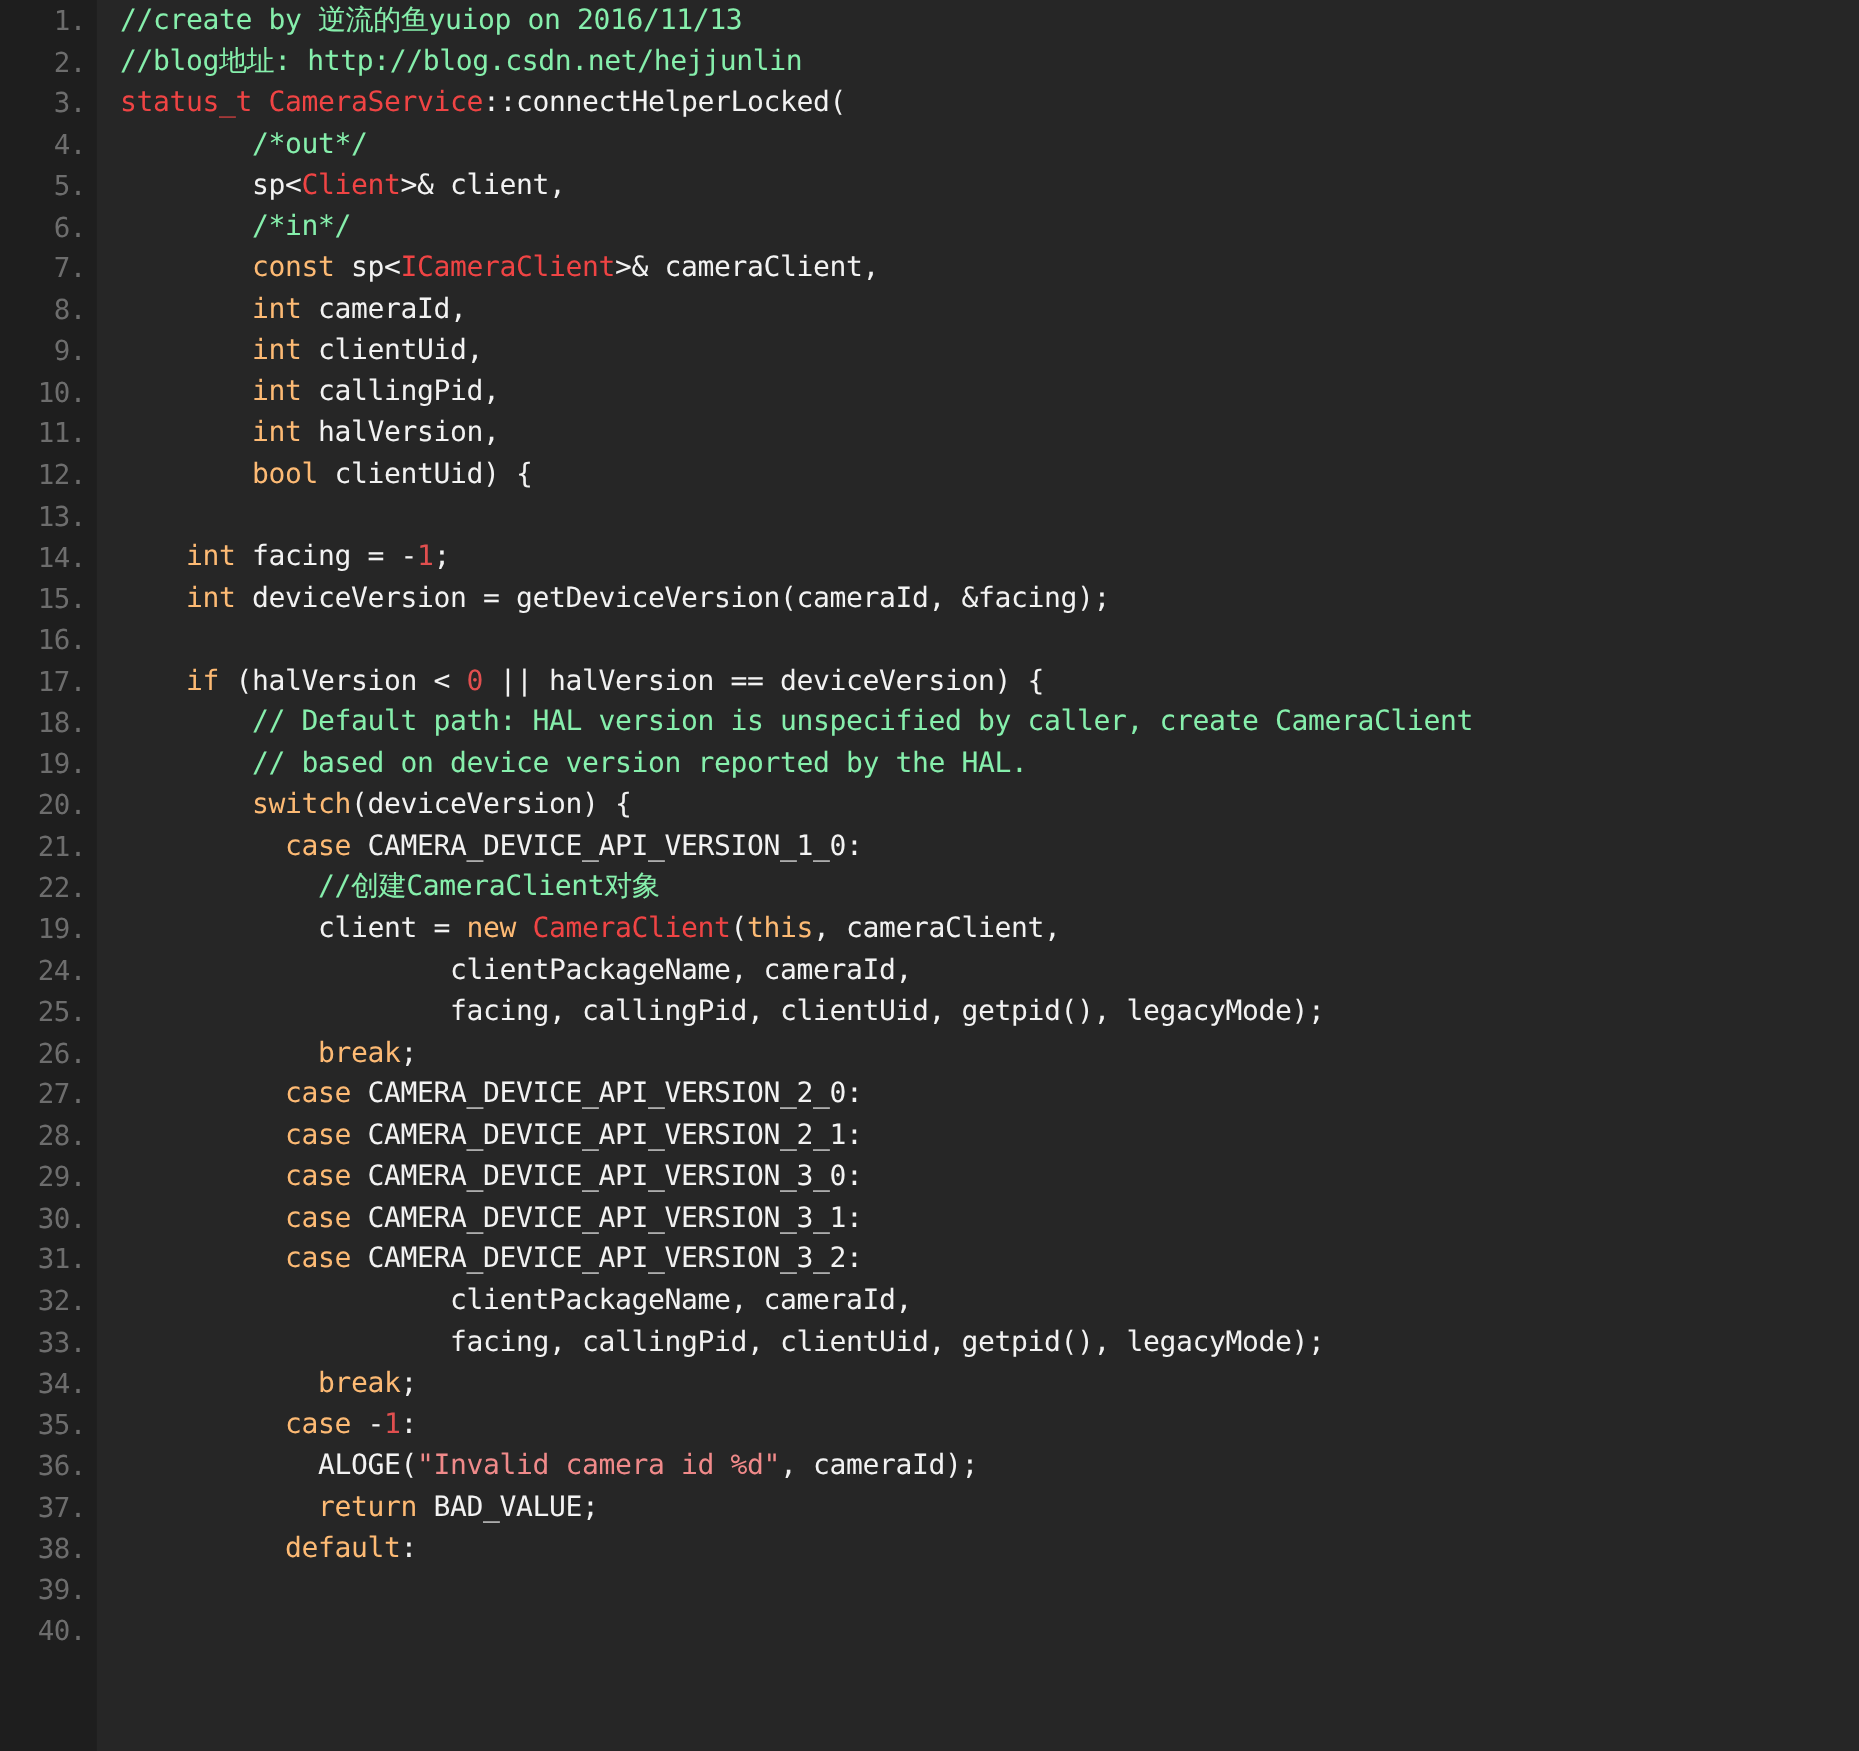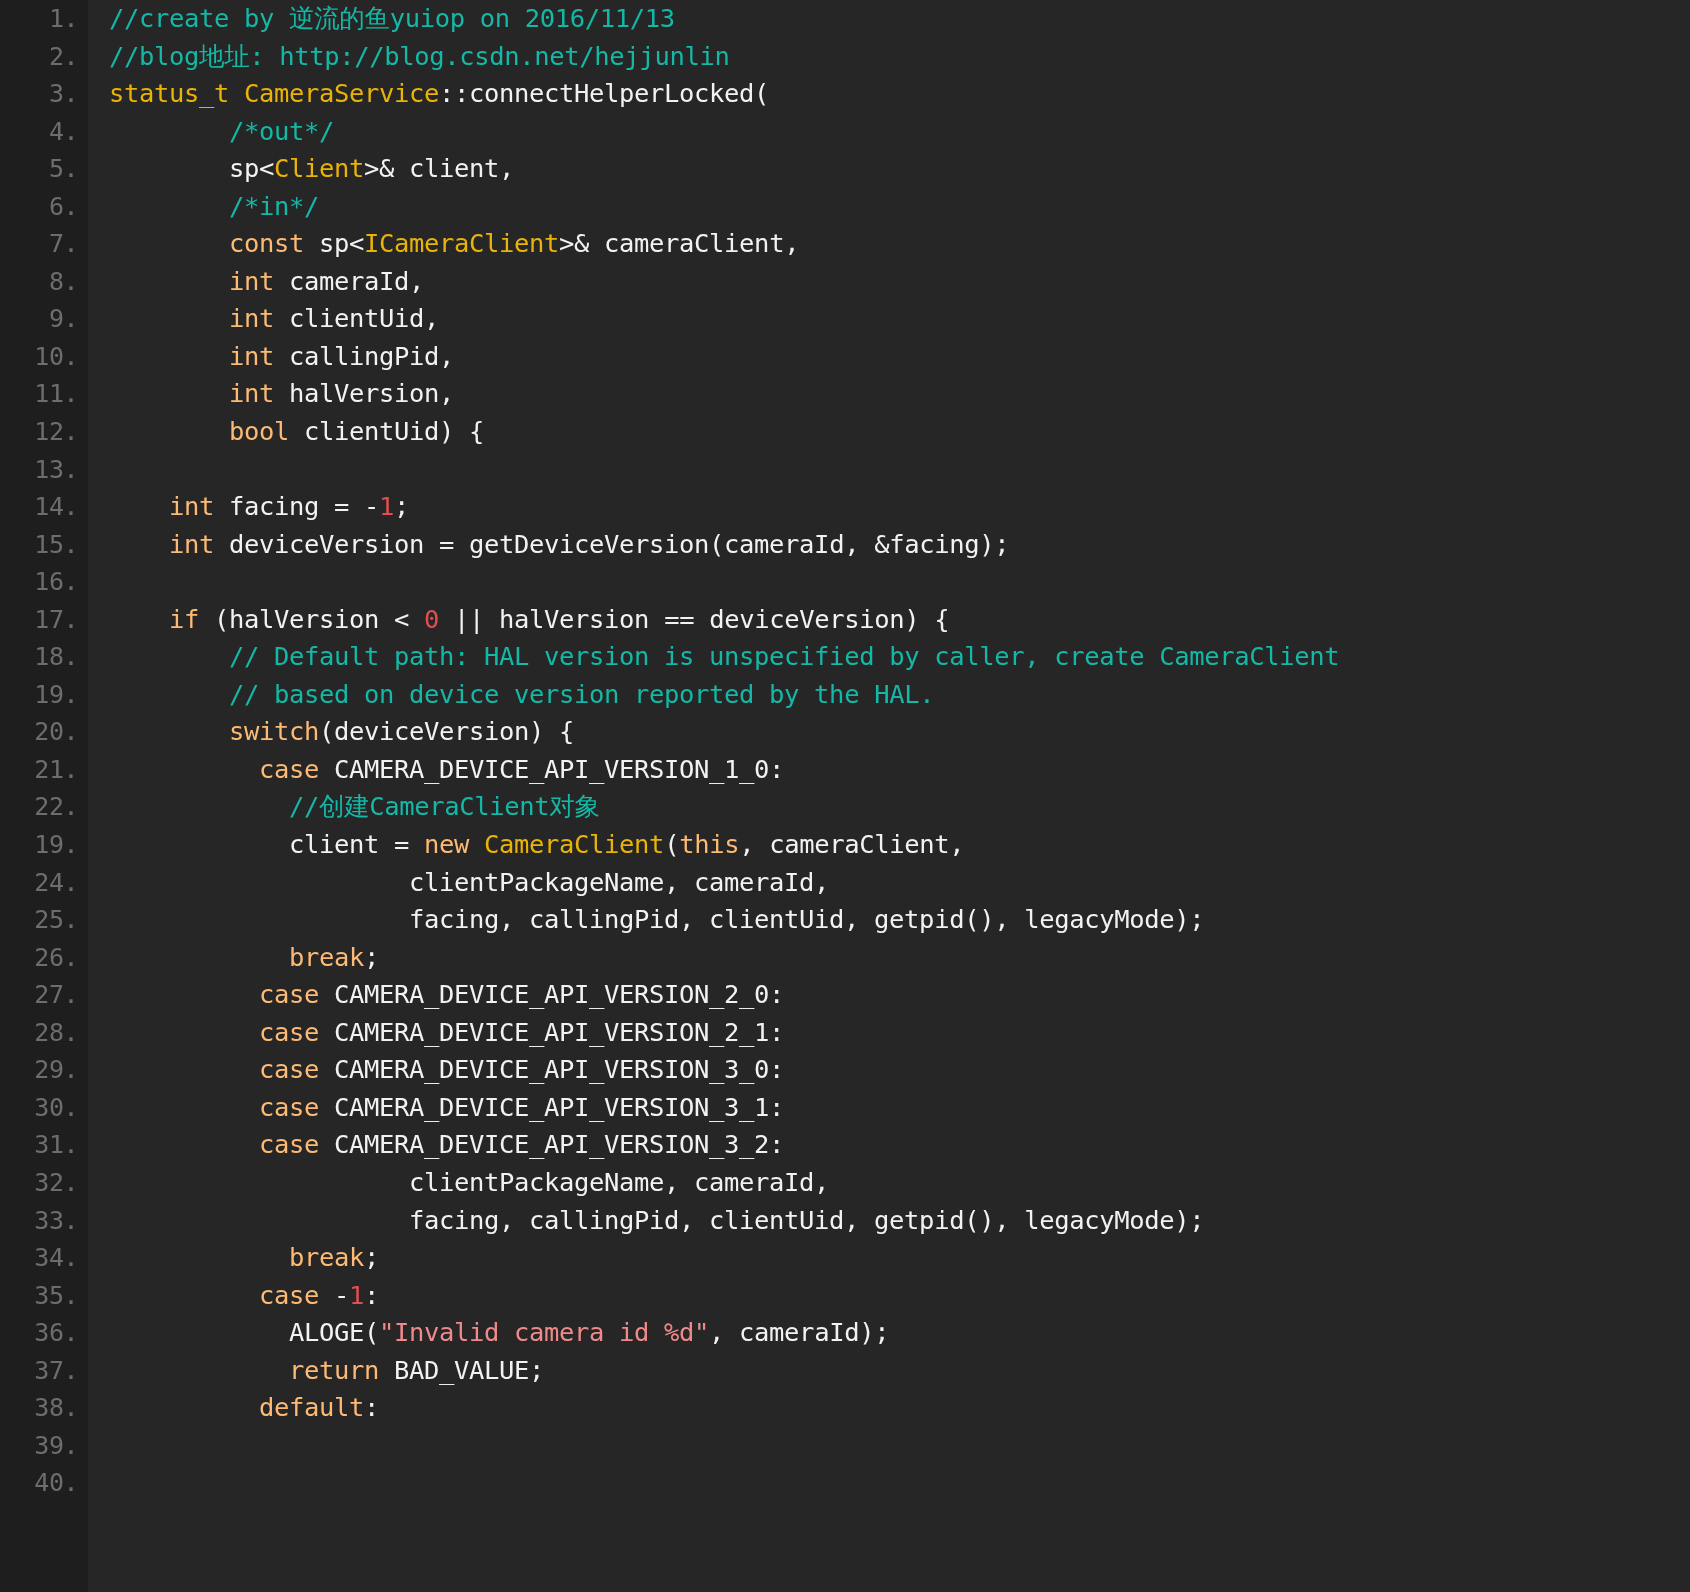--- a/index.html
+++ b/index.html
@@ -51,23 +51,23 @@
   }
   .cline {
     height: 37.55px;
     line-height: 37.55px;
     font-size: 25.5px;
     white-space: pre;
     color: #f2f2f2;
     font-family: "DejaVu Sans Mono", "Liberation Mono", monospace;
     letter-spacing: -0.35px;
   }
-  .cmt { color: #14b8a6; }
+  .cmt { color: #86efac; }
   .kw  { color: #fdba74; }
-  .ty  { color: #eab308; }
+  .ty  { color: #ef4444; }
   .num { color: #e04f4f; }
   .str { color: #f08a8a; }
   .id  { color: #f2f2f2; }
 </style>
 </head>
 <body>
 
 <div id="editor">
   <div id="gutter">
       <div class="lnum">1.</div>

